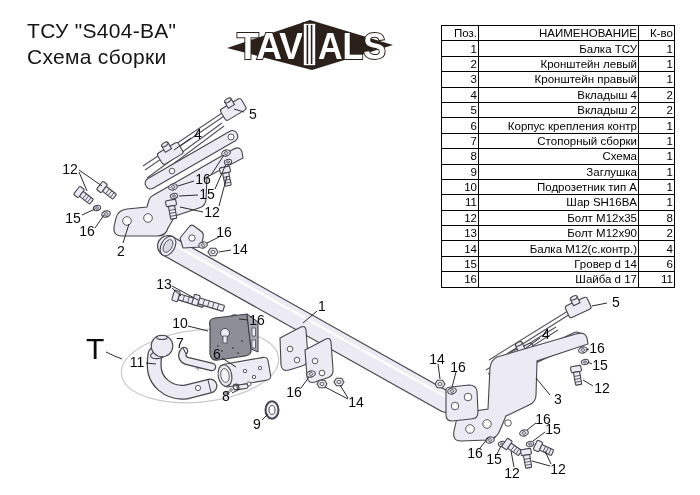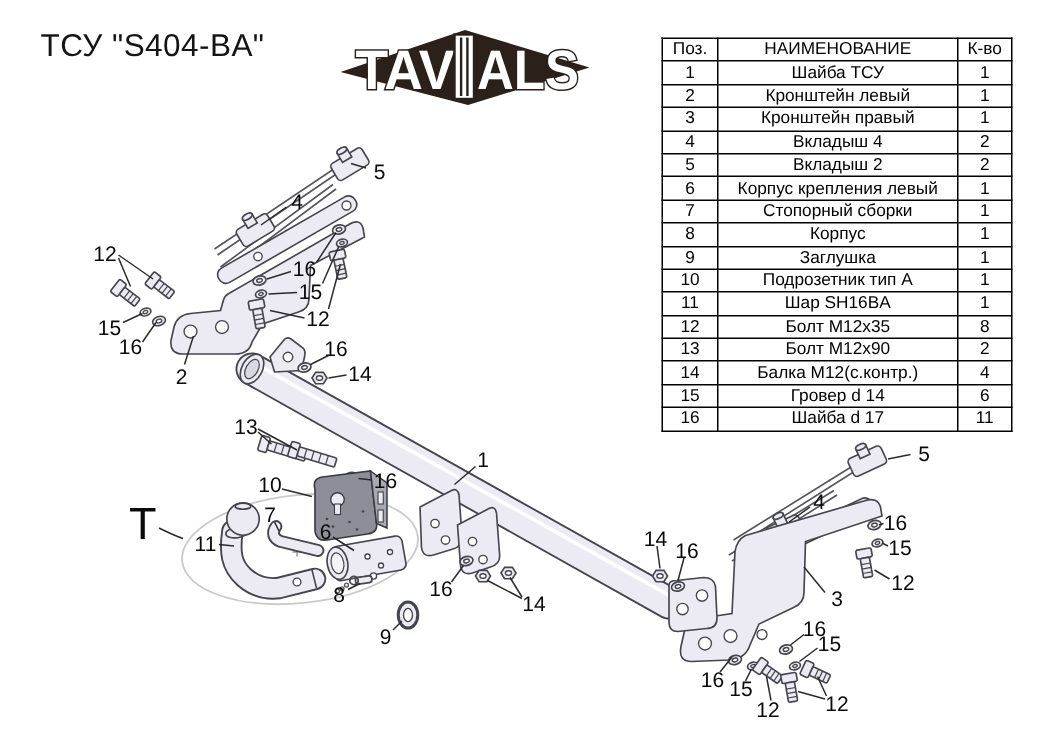--- a/index.html
+++ b/index.html
@@ -3,21 +3,21 @@
 <meta charset="utf-8">
 <style>
   html,body{margin:0;padding:0;background:#fff;}
   #stage{position:relative;width:700px;height:495px;background:#fff;overflow:hidden;
          font-family:"Liberation Sans",sans-serif;}
   #diagram{position:absolute;left:0;top:0;}
   .title-block{position:absolute;left:27px;top:18px;font-size:21px;line-height:26px;
                color:#151515;letter-spacing:.3px;}
   table.parts{position:absolute;left:441px;top:25px;border-collapse:collapse;
               table-layout:fixed;width:233px;font-size:11.5px;color:#000;background:#fff;}
-  table.parts th,table.parts td{border:1px solid #000;text-align:center;padding:0 1px;
+  table.parts th,table.parts td{border:1px solid #000;text-align:right;padding:0 1px;
               height:14.4px;font-weight:normal;white-space:nowrap;overflow:hidden;}
   
   .part{fill:#ecebf4;stroke:#45454d;stroke-width:1.1;}
   .dark{fill:#8e8e99;stroke:#3a3a40;stroke-width:1.1;}
   .flange{fill:#a9a9b4;stroke:#3a3a40;stroke-width:1;}
   .hole{fill:#ffffff;stroke:#45454d;stroke-width:.9;}
   .thin{stroke:#55555c;stroke-width:1.1;fill:none;}
   .leader{stroke:#2a2a2a;stroke-width:1;fill:none;}
   .callout{font-size:14px;fill:#0a0a0a;text-anchor:middle;dominant-baseline:central;
            font-family:"Liberation Sans",sans-serif;}
@@ -287,39 +287,40 @@
         <line x1="514" y1="467" x2="511" y2="451" class="leader"></line>
         <text x="512" y="473" class="callout">12</text>
         <line x1="550" y1="466" x2="532" y2="461" class="leader"></line>
         <line x1="551" y1="464" x2="545" y2="451" class="leader"></line>
         <text x="558" y="469" class="callout">12</text>
       </g>
   </svg>
 
   <div class="title-block">
     <div>ТСУ  "S404-BA"</div>
+    <div>Схема сборки</div>
   </div>
 
   <table class="parts">
     <colgroup>
         <col style="width:37px">
         <col style="width:160px">
         <col style="width:36px">
       </colgroup>
     <thead>
       <tr>
         <th>Поз.</th>
         <th>НАИМЕНОВАНИЕ</th>
         <th>К-во</th>
       </tr>
     </thead>
     <tbody>
         <tr>
           <td>1</td>
-          <td>Шайба ТСУ</td>
+          <td>Балка ТСУ</td>
           <td>1</td>
         </tr>
         <tr>
           <td>2</td>
           <td>Кронштейн левый</td>
           <td>1</td>
         </tr>
         <tr>
           <td>3</td>
           <td>Кронштейн правый</td>
@@ -330,31 +331,31 @@
           <td>Вкладыш 4</td>
           <td>2</td>
         </tr>
         <tr>
           <td>5</td>
           <td>Вкладыш 2</td>
           <td>2</td>
         </tr>
         <tr>
           <td>6</td>
-          <td>Корпус крепления левый</td>
+          <td>Корпус крепления контр</td>
           <td>1</td>
         </tr>
         <tr>
           <td>7</td>
           <td>Стопорный сборки</td>
           <td>1</td>
         </tr>
         <tr>
           <td>8</td>
-          <td>Корпус</td>
+          <td>Схема</td>
           <td>1</td>
         </tr>
         <tr>
           <td>9</td>
           <td>Заглушка</td>
           <td>1</td>
         </tr>
         <tr>
           <td>10</td>
           <td>Подрозетник тип А</td>

